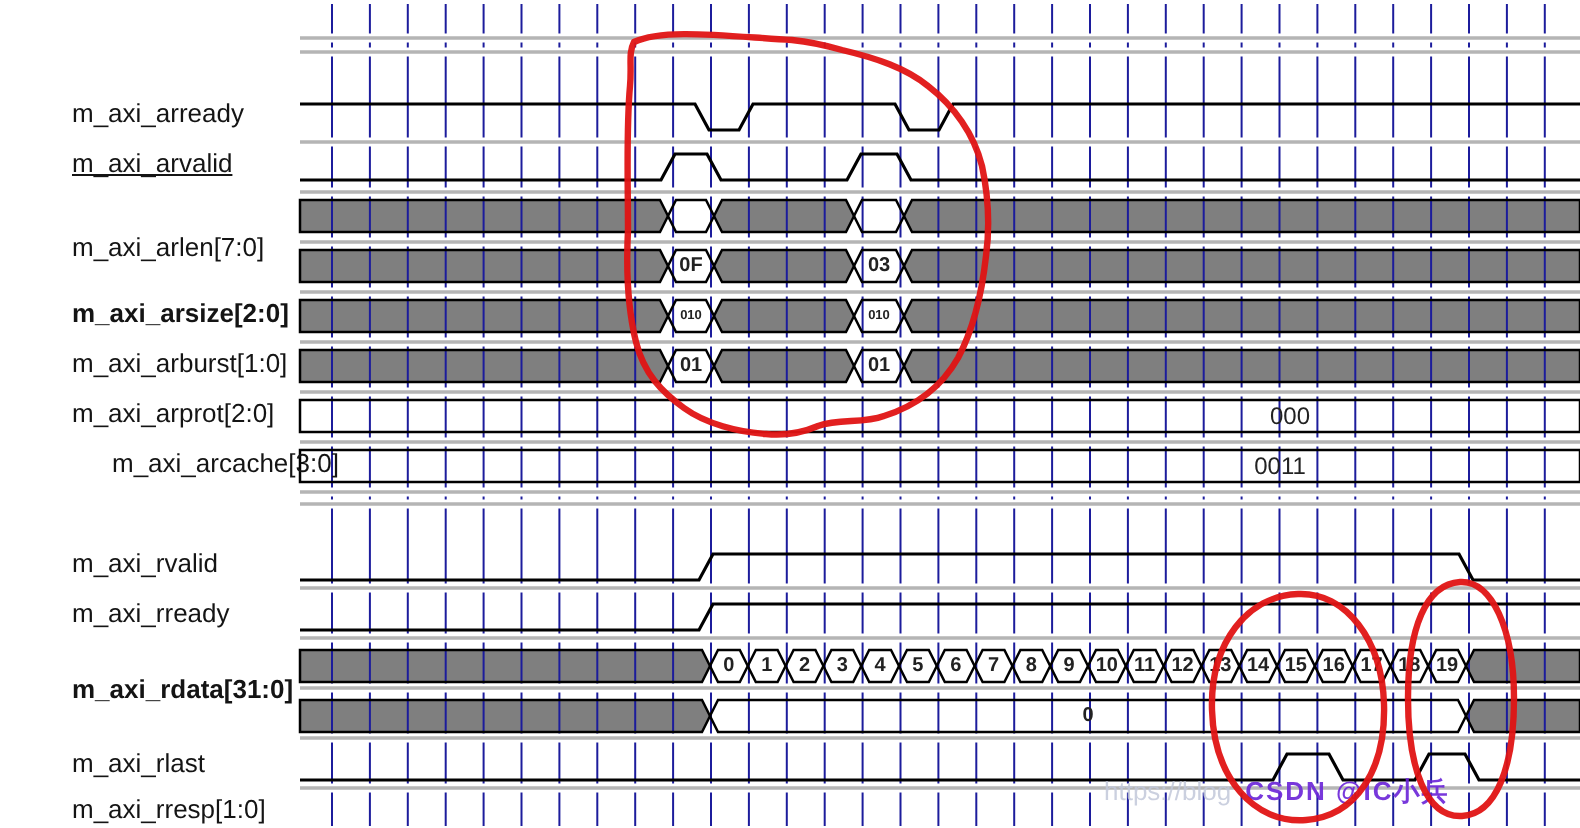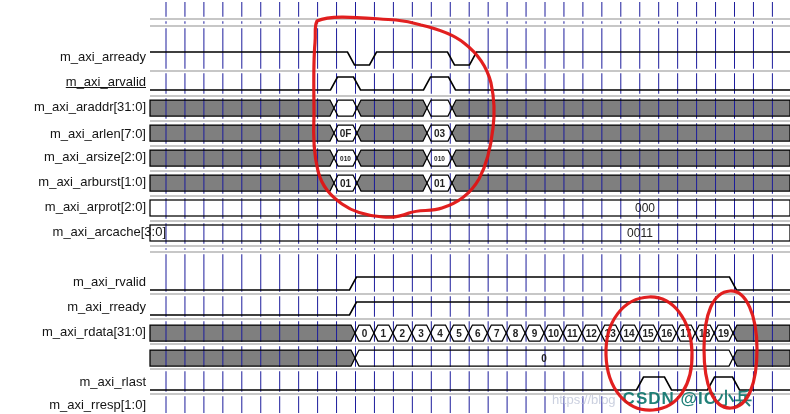--- a/index.html
+++ b/index.html
@@ -4,29 +4,30 @@
 <style>
   html,body{margin:0;padding:0;background:#fff;}
   .screen{
     position:relative;width:790px;height:414px;background:#ffffff;
     overflow:hidden;font-family:"Liberation Sans", sans-serif;
   }
   .screen svg{position:absolute;left:0;top:0;}
   #labels{position:absolute;left:0;top:0;width:146px;height:414px;}
   .sig-label{
     position:absolute;left:0;width:146px;height:20px;line-height:20px;
-    text-align:right;font-size:13px;color:#141414;white-space:nowrap;
+    font-size:13px;color:#141414;white-space:nowrap;
     letter-spacing:0px;
+    padding-left:36px;
   }
   .watermark{
     position:absolute;left:552px;top:387px;display:flex;gap:7px;
     align-items:baseline;pointer-events:none;white-space:nowrap;
   }
   .wm-prefix{font-size:13px;color:#c2c8da;opacity:.85;}
-  .wm-main{font-size:17px;font-weight:bold;color:#0f766e;opacity:.92;letter-spacing:1px;}
+  .wm-main{font-size:13px;font-weight:bold;color:#6d28d9;opacity:.92;letter-spacing:1px;}
   #annot{pointer-events:none;}
 </style>
 </head>
 <body>
 
 <div class="screen">
   <svg id="wave" width="790" height="414" viewBox="0 0 790 414">
       <g>
         <polygon points="150,100 330,100 334,108 330,116 150,116 150,116 150,100" fill="#7f7f7f"></polygon>
         <polygon points="334,108 338,100 353,100 357,108 353,116 338,116 334,108" fill="#ffffff"></polygon>
@@ -253,29 +254,28 @@
         <text x="666.8499999999999" y="333" text-anchor="middle" dominant-baseline="central" font-family="&quot;Liberation Sans&quot;, sans-serif" font-size="10" font-weight="bold" fill="#222222">16</text>
         <text x="685.75" y="333" text-anchor="middle" dominant-baseline="central" font-family="&quot;Liberation Sans&quot;, sans-serif" font-size="10" font-weight="bold" fill="#222222">17</text>
         <text x="704.6500000000001" y="333" text-anchor="middle" dominant-baseline="central" font-family="&quot;Liberation Sans&quot;, sans-serif" font-size="10" font-weight="bold" fill="#222222">18</text>
         <text x="723.55" y="333" text-anchor="middle" dominant-baseline="central" font-family="&quot;Liberation Sans&quot;, sans-serif" font-size="10" font-weight="bold" fill="#222222">19</text>
         <text x="544" y="358" text-anchor="middle" dominant-baseline="central" font-family="&quot;Liberation Sans&quot;, sans-serif" font-size="10" font-weight="bold" fill="#222222">0</text>
       </g>
     </svg>
   <div id="labels">
       <div class="sig-label" style="top: 47px;">m_axi_arready</div>
       <div class="sig-label" style="top: 72px; text-decoration: underline;">m_axi_arvalid</div>
-      <div class="sig-label" style="top: 97px;">m_axi_araddr[31:0]</div>
-      <div class="sig-label" style="top: 124px;">m_axi_arlen[7:0]</div>
-      <div class="sig-label" style="top: 147px;">m_axi_arsize[2:0]</div>
+      <div class="sig-label" style="top: 114px;">m_axi_arlen[7:0]</div>
+      <div class="sig-label" style="top: 147px; font-weight: bold;">m_axi_arsize[2:0]</div>
       <div class="sig-label" style="top: 172px;">m_axi_arburst[1:0]</div>
       <div class="sig-label" style="top: 197px;">m_axi_arprot[2:0]</div>
       <div class="sig-label" style="top: 222px; margin-left: 20px;">m_axi_arcache[3:0]</div>
       <div class="sig-label" style="top: 272px;">m_axi_rvalid</div>
       <div class="sig-label" style="top: 297px;">m_axi_rready</div>
-      <div class="sig-label" style="top: 322px;">m_axi_rdata[31:0]</div>
+      <div class="sig-label" style="top: 335px; font-weight: bold;">m_axi_rdata[31:0]</div>
       <div class="sig-label" style="top: 347px; margin-top: 48px;">m_axi_rresp[1:0]</div>
       <div class="sig-label" style="top: 372px;">m_axi_rlast</div>
     </div>
   <div class="watermark">
     <span class="wm-prefix">https://blog</span>
     <span class="wm-main">CSDN @IC小兵</span>
   </div>
   <svg id="annot" width="790" height="414" viewBox="0 0 790 414">
       <path d="M317,21 C332,14 362,18 396,20 C406,21 414,23 421,25 C438,29 453,34 464,43 C477,53 487,67 491,83 C494,97 495,113 493,128 C491,146 487,164 479,179 C471,193 458,203 442,208 C431,212 420,209 409,213 C402,216 393,218 383,217 C369,216 353,212 342,204 C331,196 322,187 318,171 C314,155 313,135 314,115 C314,91 313,65 315,43 C316,32 314,27 317,21 Z" fill="none" stroke="#e01414" stroke-width="3.2" stroke-linecap="round" stroke-linejoin="round" opacity="0.95"></path>
       <path d="M649,297 C673,296 691,320 692,352 C693,385 678,408 653,410 C627,412 607,389 606,355 C605,321 624,298 649,297 Z" fill="none" stroke="#e01414" stroke-width="3.2" stroke-linecap="round" stroke-linejoin="round" opacity="0.95"></path>

